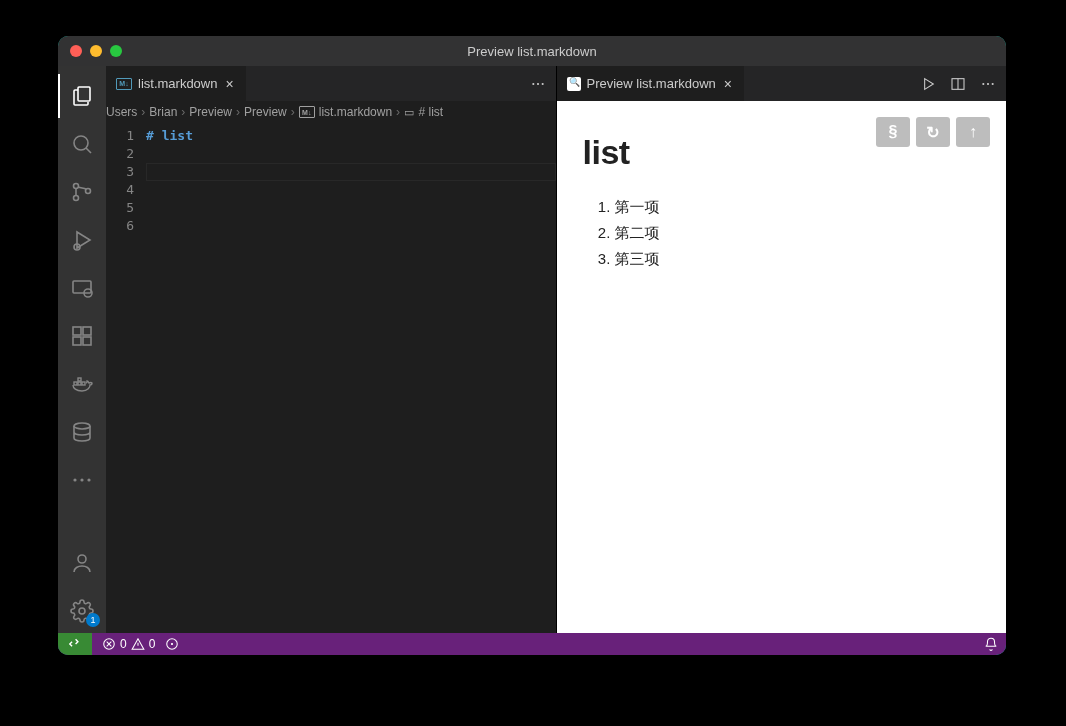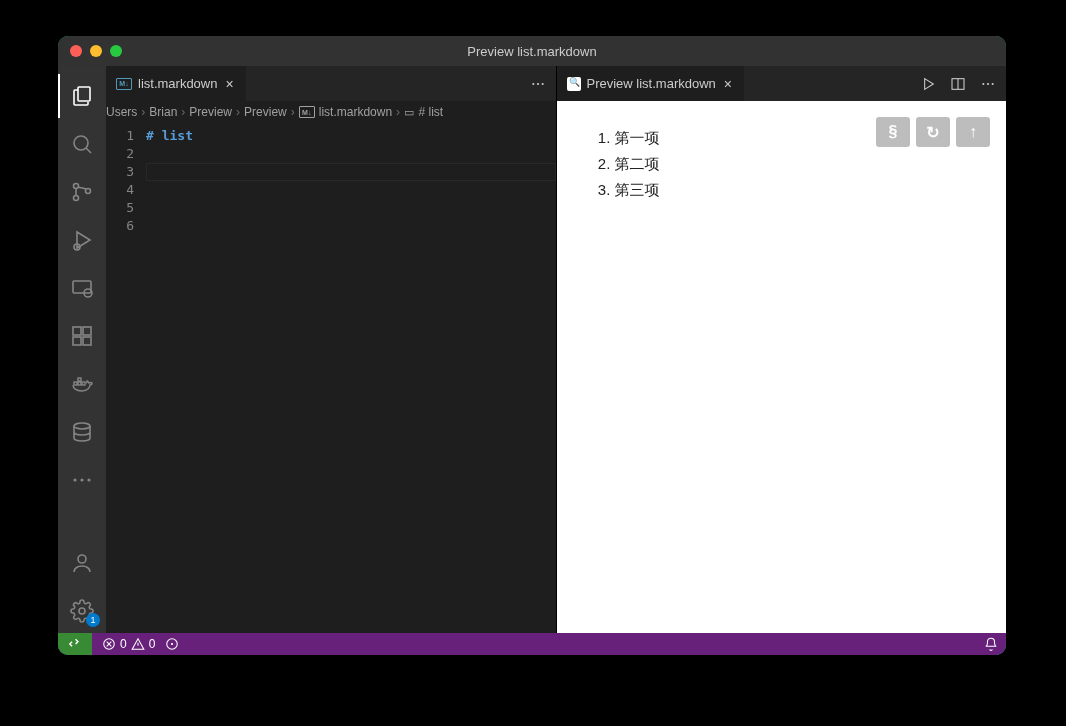--- a/index.html
+++ b/index.html
@@ -227,20 +227,21 @@
                 </svg>
               </span>
           </div>
         </div>
         <div class="preview-pane">
           <div class="prev-btns">
             <div class="pbtn">§</div>
             <div class="pbtn">↻</div>
             <div class="pbtn">↑</div>
           </div>
+          <h1 class="preview-h1">list</h1>
           <ol class="preview-ol" id="preview-list">
               <li>第一项</li>
               <li>第二项</li>
               <li>第三项</li>
             </ol>
         </div>
       </div>
     </div>
   </div>
 

